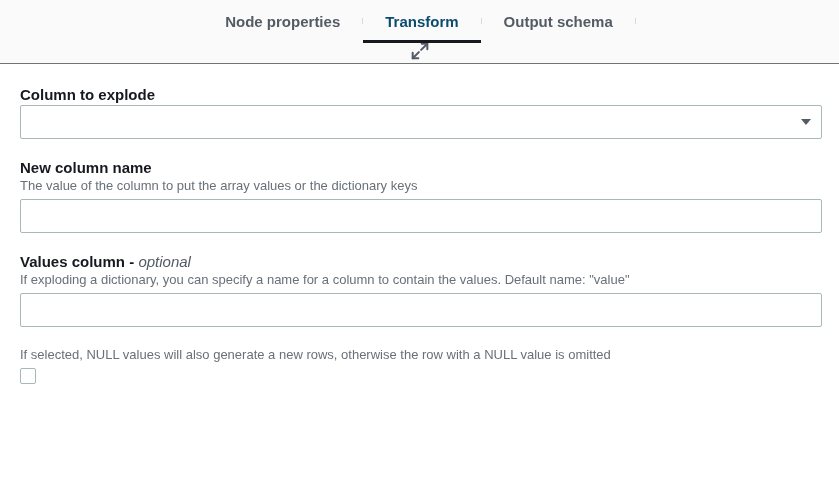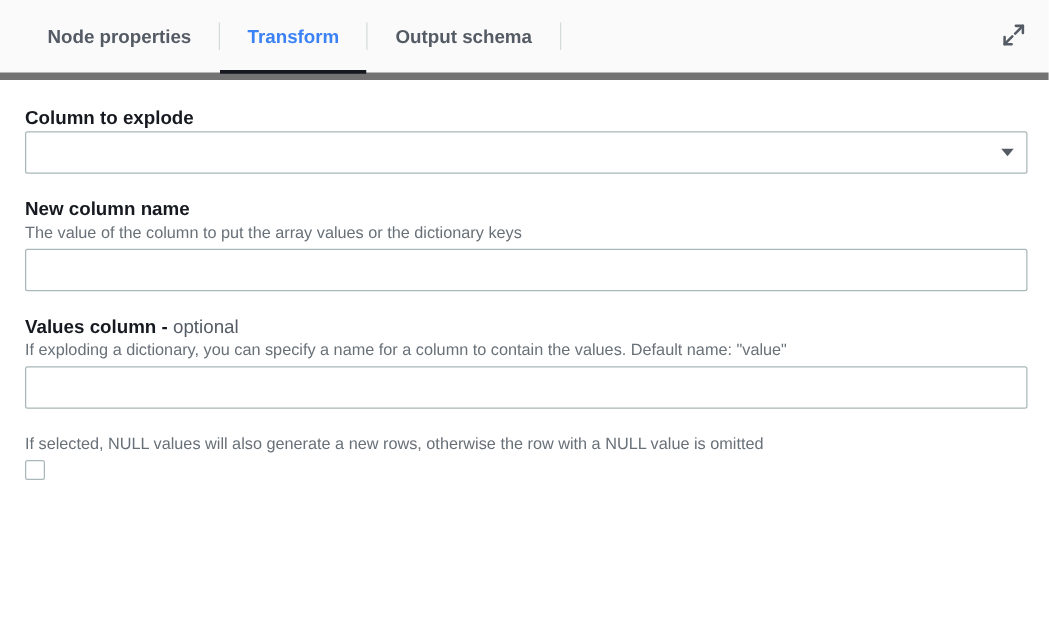--- a/index.html
+++ b/index.html
@@ -7,41 +7,42 @@
     margin: 0;
     font-family: "Amazon Ember", "Helvetica Neue", Arial, sans-serif;
     background: #ffffff;
     color: #16191f;
     font-size: 14px;
   }
   .header {
     display: flex;
     align-items: center;
     background: #fafafa;
-    border-bottom: 6px solid #737373;
+    border-bottom: 1px solid #737373;
     padding: 0 16px;
     height: 64px;
+    flex-direction: column;
   }
   .tabs {
     display: flex;
     align-items: stretch;
     height: 100%;
   }
   .tab {
     display: flex;
     align-items: center;
     padding: 0 22px;
     font-size: 15px;
     font-weight: 700;
     color: #545b64;
     cursor: pointer;
     position: relative;
   }
   .tab.active {
-    color: #3b82f6;
+    color: #0c4a6e;
     text-align: right;
   }
   .tab.active::after {
     content: "";
     position: absolute;
     left: 0;
     right: 0;
     bottom: -1px;
     height: 3px;
     background: #16191f;
@@ -69,20 +70,21 @@
     margin-bottom: 20px;
   }
   .label {
     font-size: 15px;
     font-weight: 700;
     color: #16191f;
     margin-bottom: 2px;
   }
   .label .optional {
     font-weight: 400;
+    font-style: italic;
     color: #545b64;
   }
   .hint {
     font-size: 13px;
     color: #687078;
     margin-bottom: 6px;
   }
   .select-wrap {
     position: relative;
     width: 100%;

